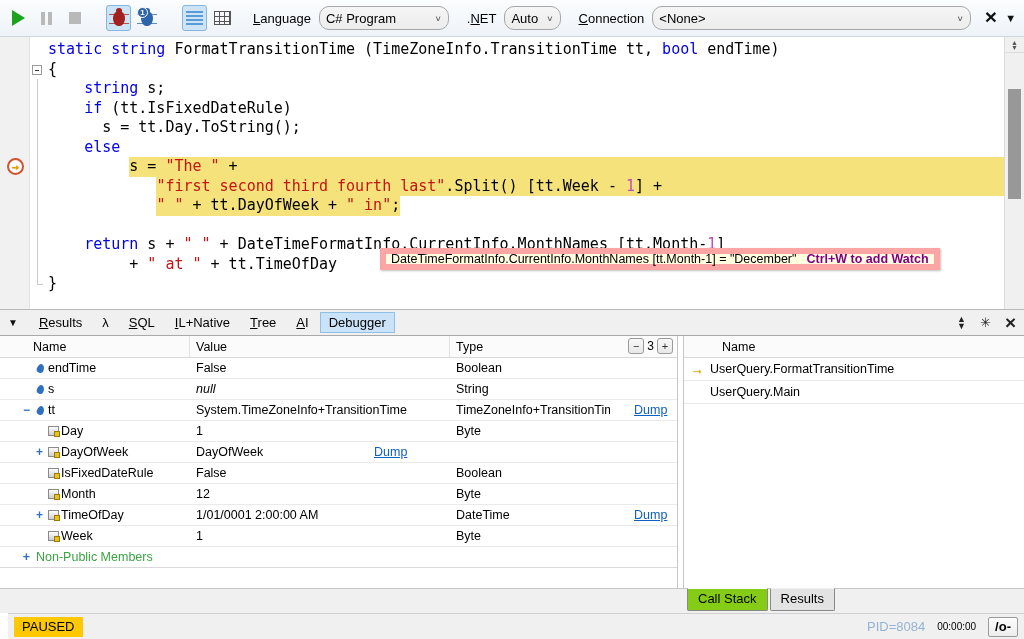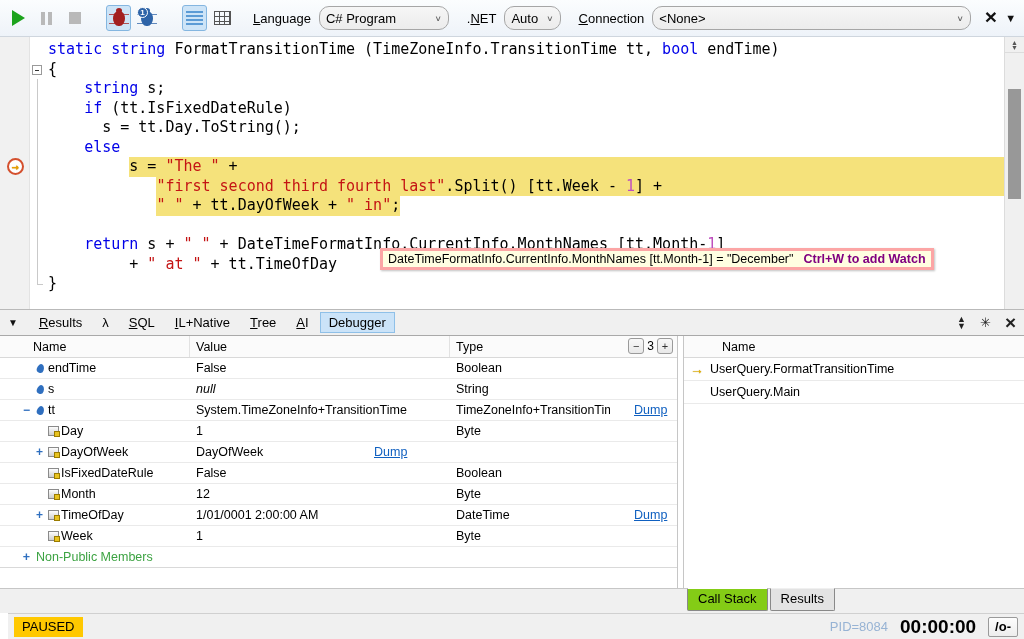--- a/index.html
+++ b/index.html
@@ -59,21 +59,21 @@
   .tk-pl { color:#000; }
   .cur-arrow { width:17px; height:17px; border-radius:50%; border:2px solid #d4502e; background:#fff;
                display:flex; align-items:center; justify-content:center; }
   .cur-arrow b { color:#e8a000; font-size:12px; font-weight:bold; line-height:1; text-shadow:0 0 1px #b87800; }
 
   .vscroll { position:absolute; right:0; top:0; bottom:0; width:20px; background:#f0f0f0; border-left:1px solid #dcdcdc; }
   .vscroll .grip { position:absolute; top:1px; left:0; width:19px; height:15px; display:flex; flex-direction:column;
                    align-items:center; justify-content:center; font-size:7px; color:#555; line-height:5px; background:#f0f0f0; border-bottom:1px solid #dcdcdc;}
   .vscroll .thumb { position:absolute; top:52px; left:3px; width:13px; height:110px; background:#989898; }
 
-  .tooltip { position:absolute; left:380px; top:211px; height:22px; background:#fffee1; border:3px solid #fca5a5;
+  .tooltip { position:absolute; left:380px; top:211px; height:22px; background:#fffee1; border:6px solid #fca5a5;
              box-shadow:1px 1px 2px rgba(0,0,0,.25); display:flex; align-items:center; padding:0 5px; gap:10px;
              font-size:12.5px; white-space:nowrap; z-index:5; }
   .tooltip .hint { color:#800080; font-weight:bold; }
 
   
   .rstrip { height:26px; background:#f0f0f0; border-bottom:1px solid #a9a9a9; display:flex; align-items:center;
             padding:0 8px; gap:2px; position:relative; font-size:13px; }
   .rstrip .caret { font-size:10px; color:#111; margin-right:10px; }
   .rtab { padding:2px 8px; border:1px solid transparent; color:#000; }
   .rtab.sel { background:#cbe3f8; border-color:#8fc0e8;text-align:center; }
@@ -130,21 +130,21 @@
   .btab { border:1px solid #898989; border-top:1px solid #f0f0f0; background:#e3e3e3; padding:2px 10px 3px;
           border-radius:0 0 2px 2px; color:#000; }
   .btab.sel { background:#84cc16; border-top-color:#fff; padding-bottom:4px; }
 
   
   .statusbar { height:26px; background:#f0f0f0; border-top:1px solid #d0d0d0; display:flex; align-items:center;
                padding:0 6px; font-size:13px; position:relative;margin-left:8px; }
   .paused { background:#ffc800; color:#000; padding:2px 8px 3px; font-size:13px; }
   .sb-right { position:absolute; right:6px; display:flex; align-items:center; gap:12px; }
   .pid { color:#97b3d4; }
-  .timer { color:#000; font-weight:bold; font-size:19px; }
+  .timer { color:#000; font-weight:normal; font-size:10px; }
   .optbtn { border:1px solid #9a9a9a; background:linear-gradient(#fdfdfd,#ededed); padding:1px 6px 2px;
             font-weight:bold; font-size:13px; border-radius:2px; }
 </style>
 </head>
 <body>
 
 <div class="toolbar">
   <span class="tbtn">
       <span class="play-tri"></span>
     </span>

